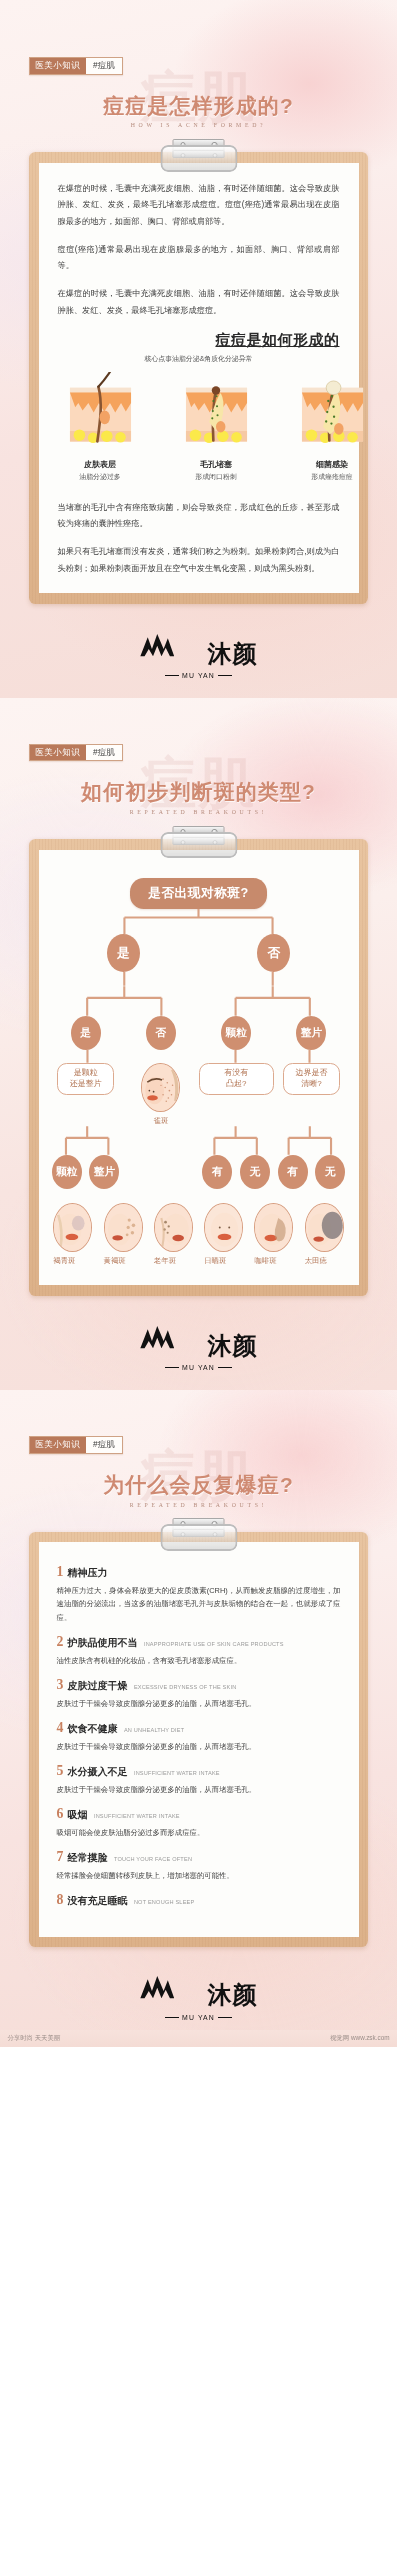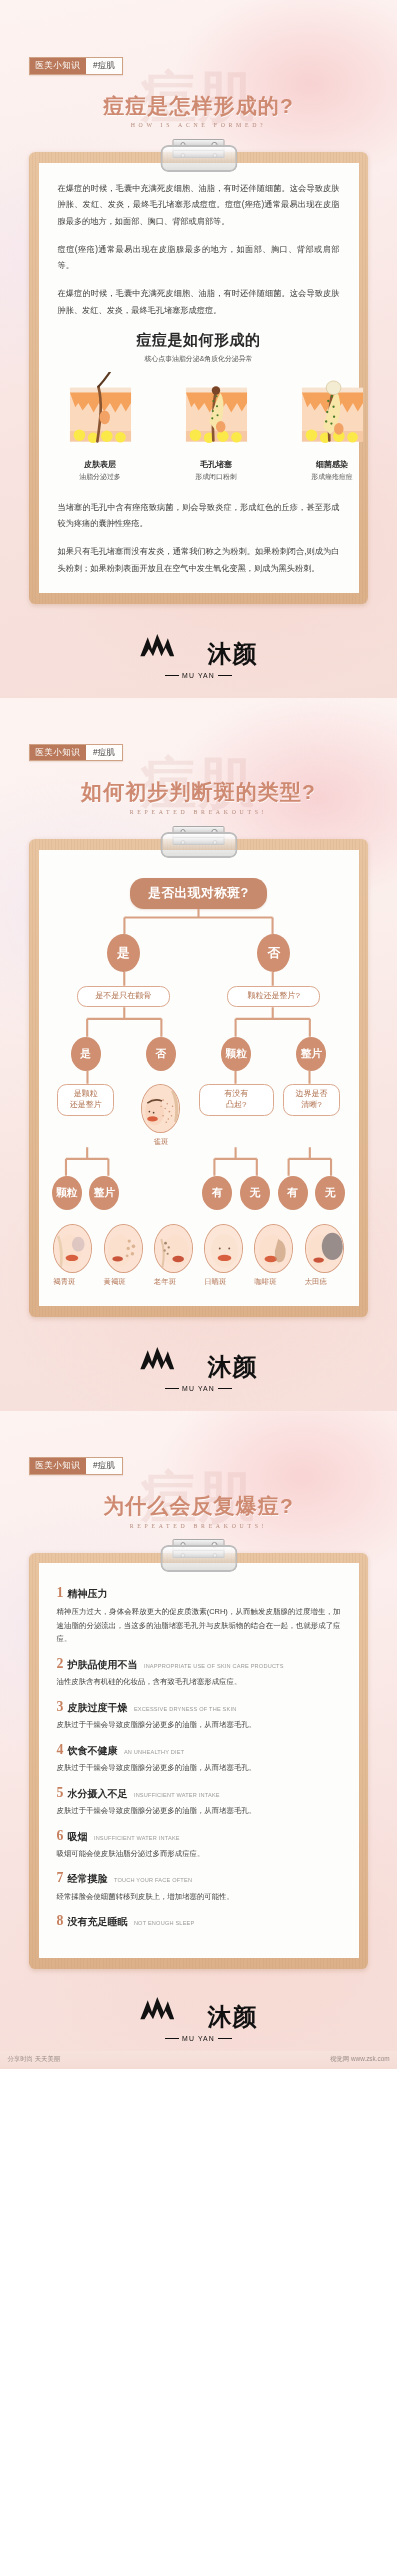--- a/index.html
+++ b/index.html
@@ -129,22 +129,22 @@
 
   
   p.body {
     font-size: 8.2px; line-height: 2.0; color: #3c3c3c;
     text-align: justify; margin-bottom: 11.6px;
   }
   p.body:last-child { margin-bottom: 0; }
 
   
   .diagram-title {
-    text-align: center; font-size: 15px; font-weight: bold;
-    color: #2a2a2a; letter-spacing: 0.5px; margin: 9.5px 0 4.2px;
+    text-align: right; font-size: 15px; font-weight: bold;
+    color: #2a2a2a; letter-spacing: 0.5px; margin: 9.5px 0 4.2px; text-decoration: underline;
   }
   .diagram-sub {
     text-align: center; font-size: 6.9px; color: #555; margin-bottom: 8.5px;
   }
   .skin-row { display: flex; justify-content: space-around; align-items: flex-end; gap: 31px; }
   .skin-col { width: 91px; text-align: center; }
   .skin-label { font-size: 8px; color: #2b2b2b; margin-top: 5.3px; font-weight: 600; }
   .skin-sub { font-size: 6.9px; color: #555; margin-top: 2.1px; }
 
   
@@ -381,28 +381,20 @@
             </div>
             <div style="width:50%;display:flex;justify-content:center;">
               <div class="circ">否</div>
             </div>
           </div>
 
           <svg width="299" height="13.8" viewBox="0 0 564 26" style="display:block;margin:0 auto;">
             <path d="M142 0 V26 M422 0 V26" stroke="#d9a183" stroke-width="4" fill="none"></path>
           </svg>
 
-          <div style="display:flex;justify-content:space-around;">
-            <div style="width:50%;display:flex;justify-content:center;">
-              <div class="obox" style="width:93px;">是不是只在颧骨</div>
-            </div>
-            <div style="width:50%;display:flex;justify-content:center;">
-              <div class="obox" style="width:93px;">颗粒还是整片?</div>
-            </div>
-          </div>
 
           <svg width="299" height="30" viewBox="0 0 564 56" style="display:block;margin:0 auto;">
             <path d="M142 0 V22 M72 22 H212 M72 22 V56 M212 22 V56
                      M422 0 V22 M352 22 H492 M352 22 V56 M492 22 V56" stroke="#d9a183" stroke-width="4" fill="none"></path>
           </svg>
 
           <div style="display:flex;">
             <div style="width:25%;display:flex;justify-content:center;">
               <div class="circ sm">是</div>
             </div>

